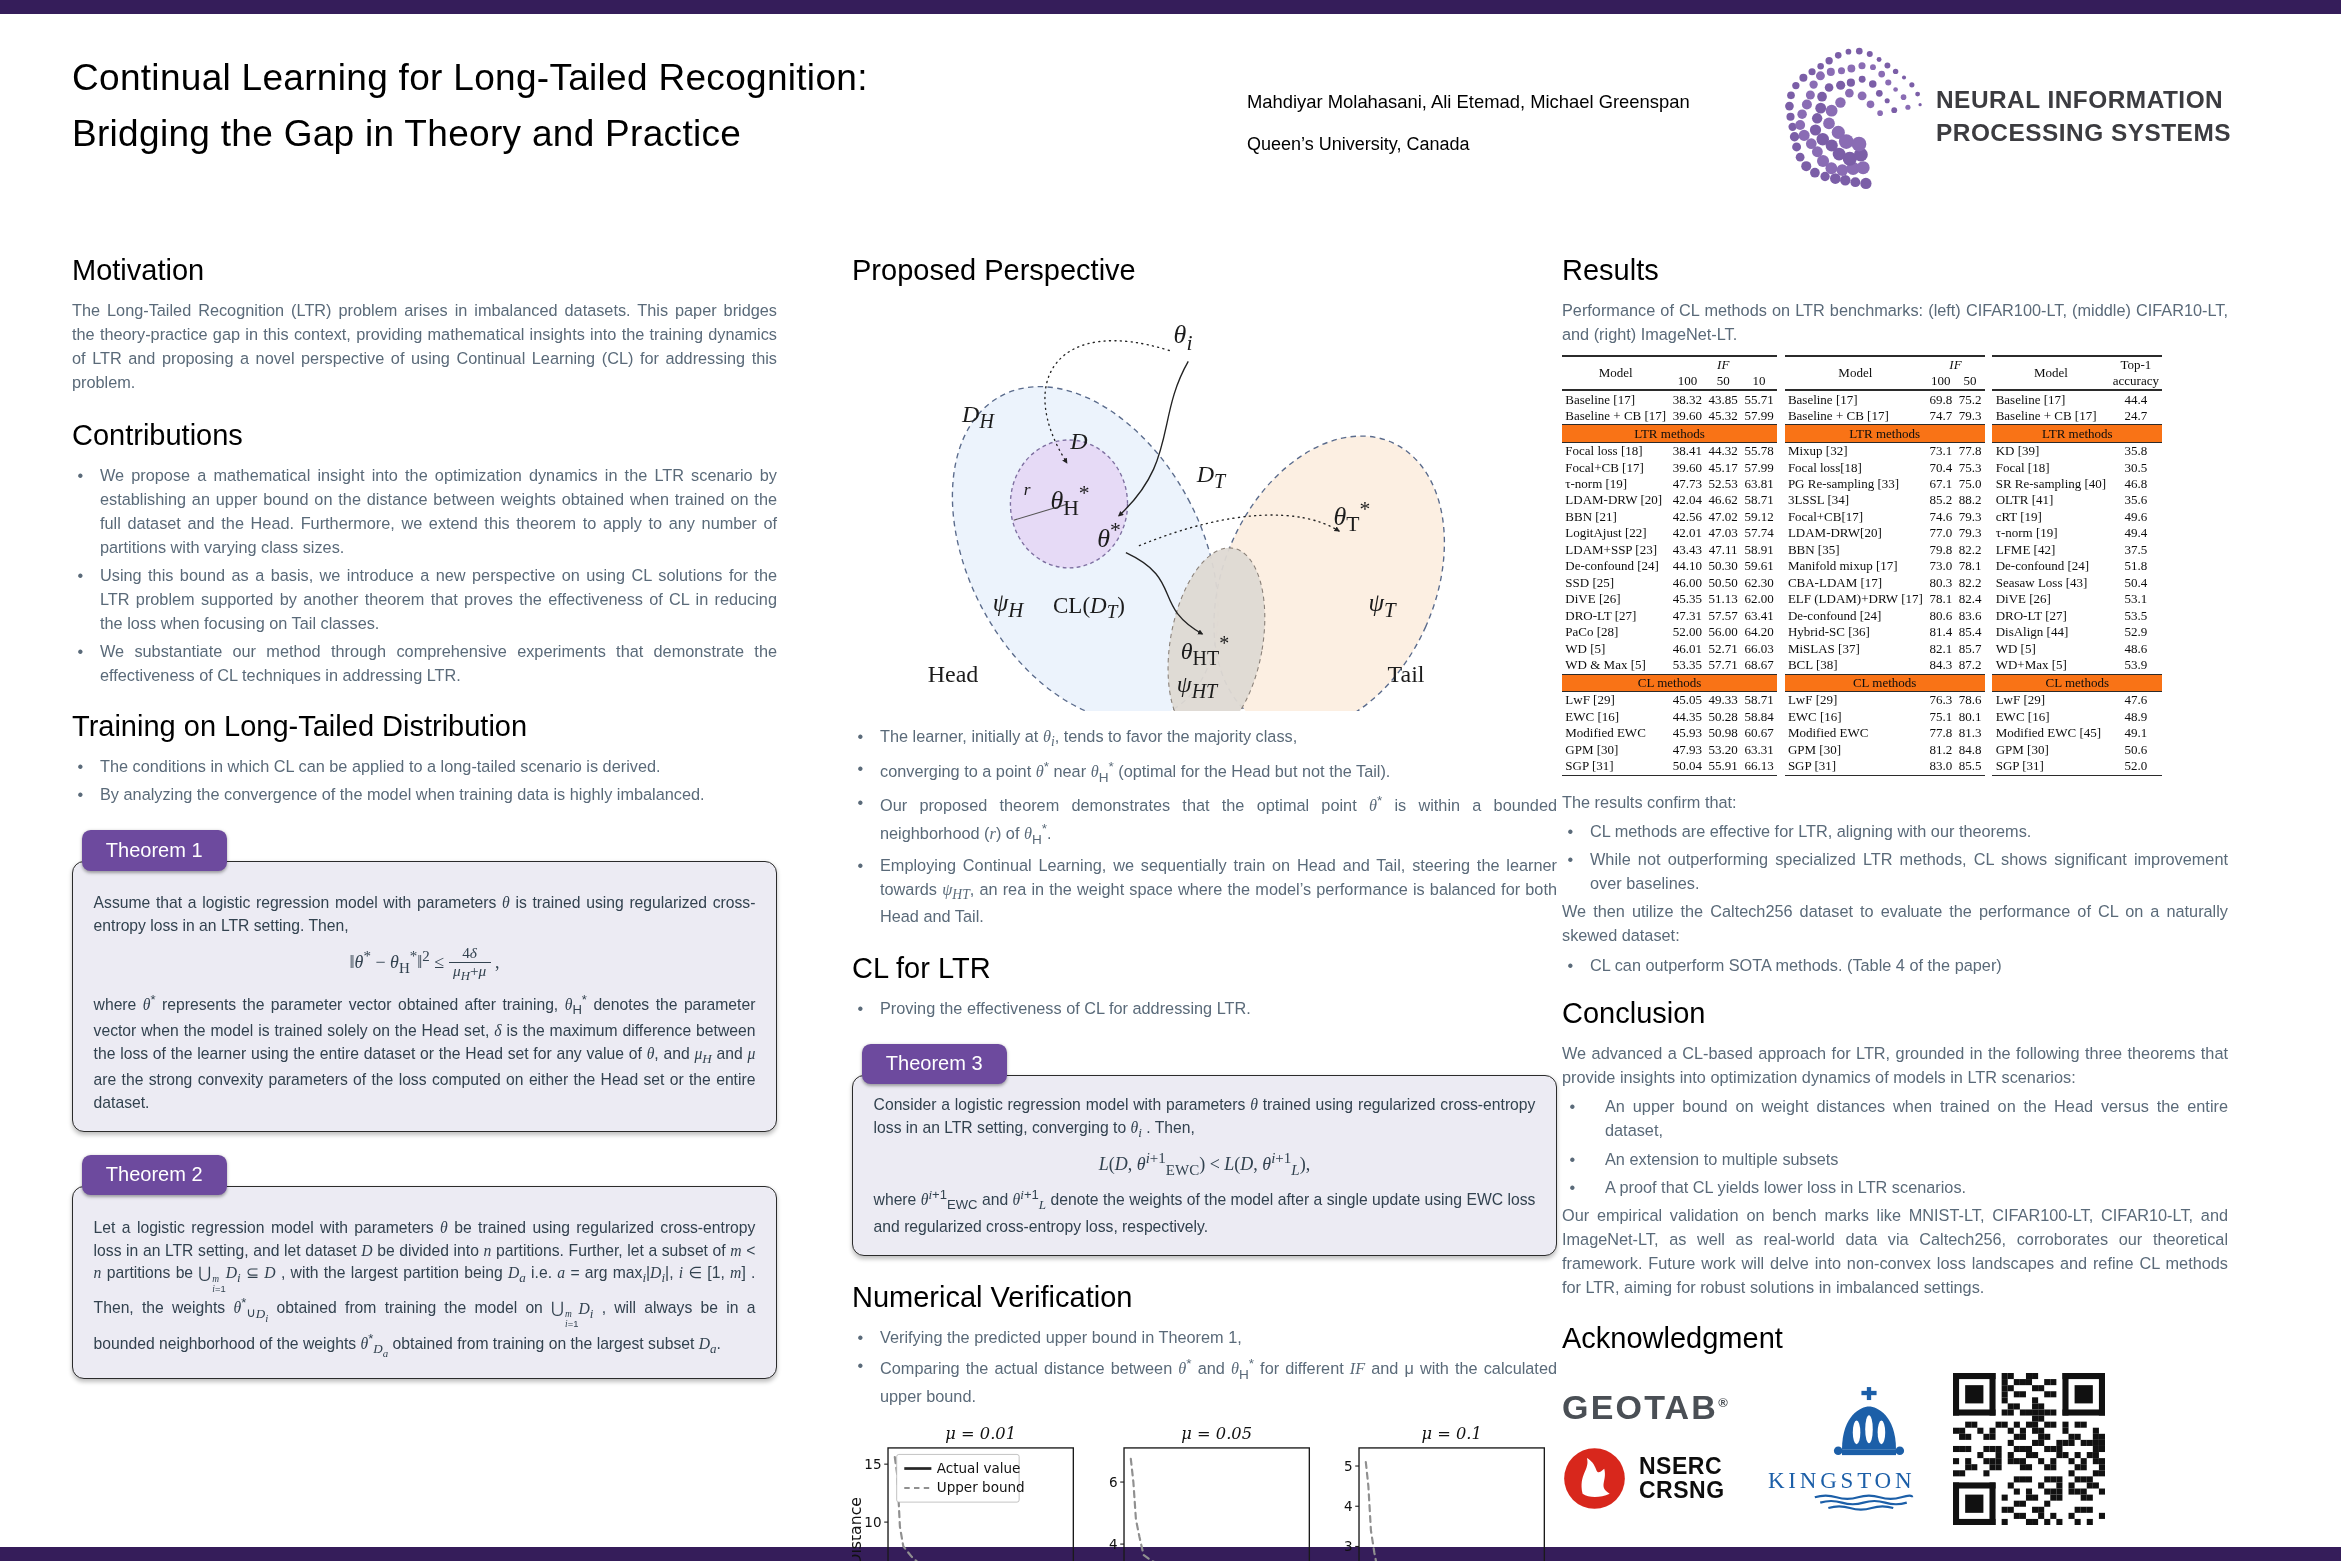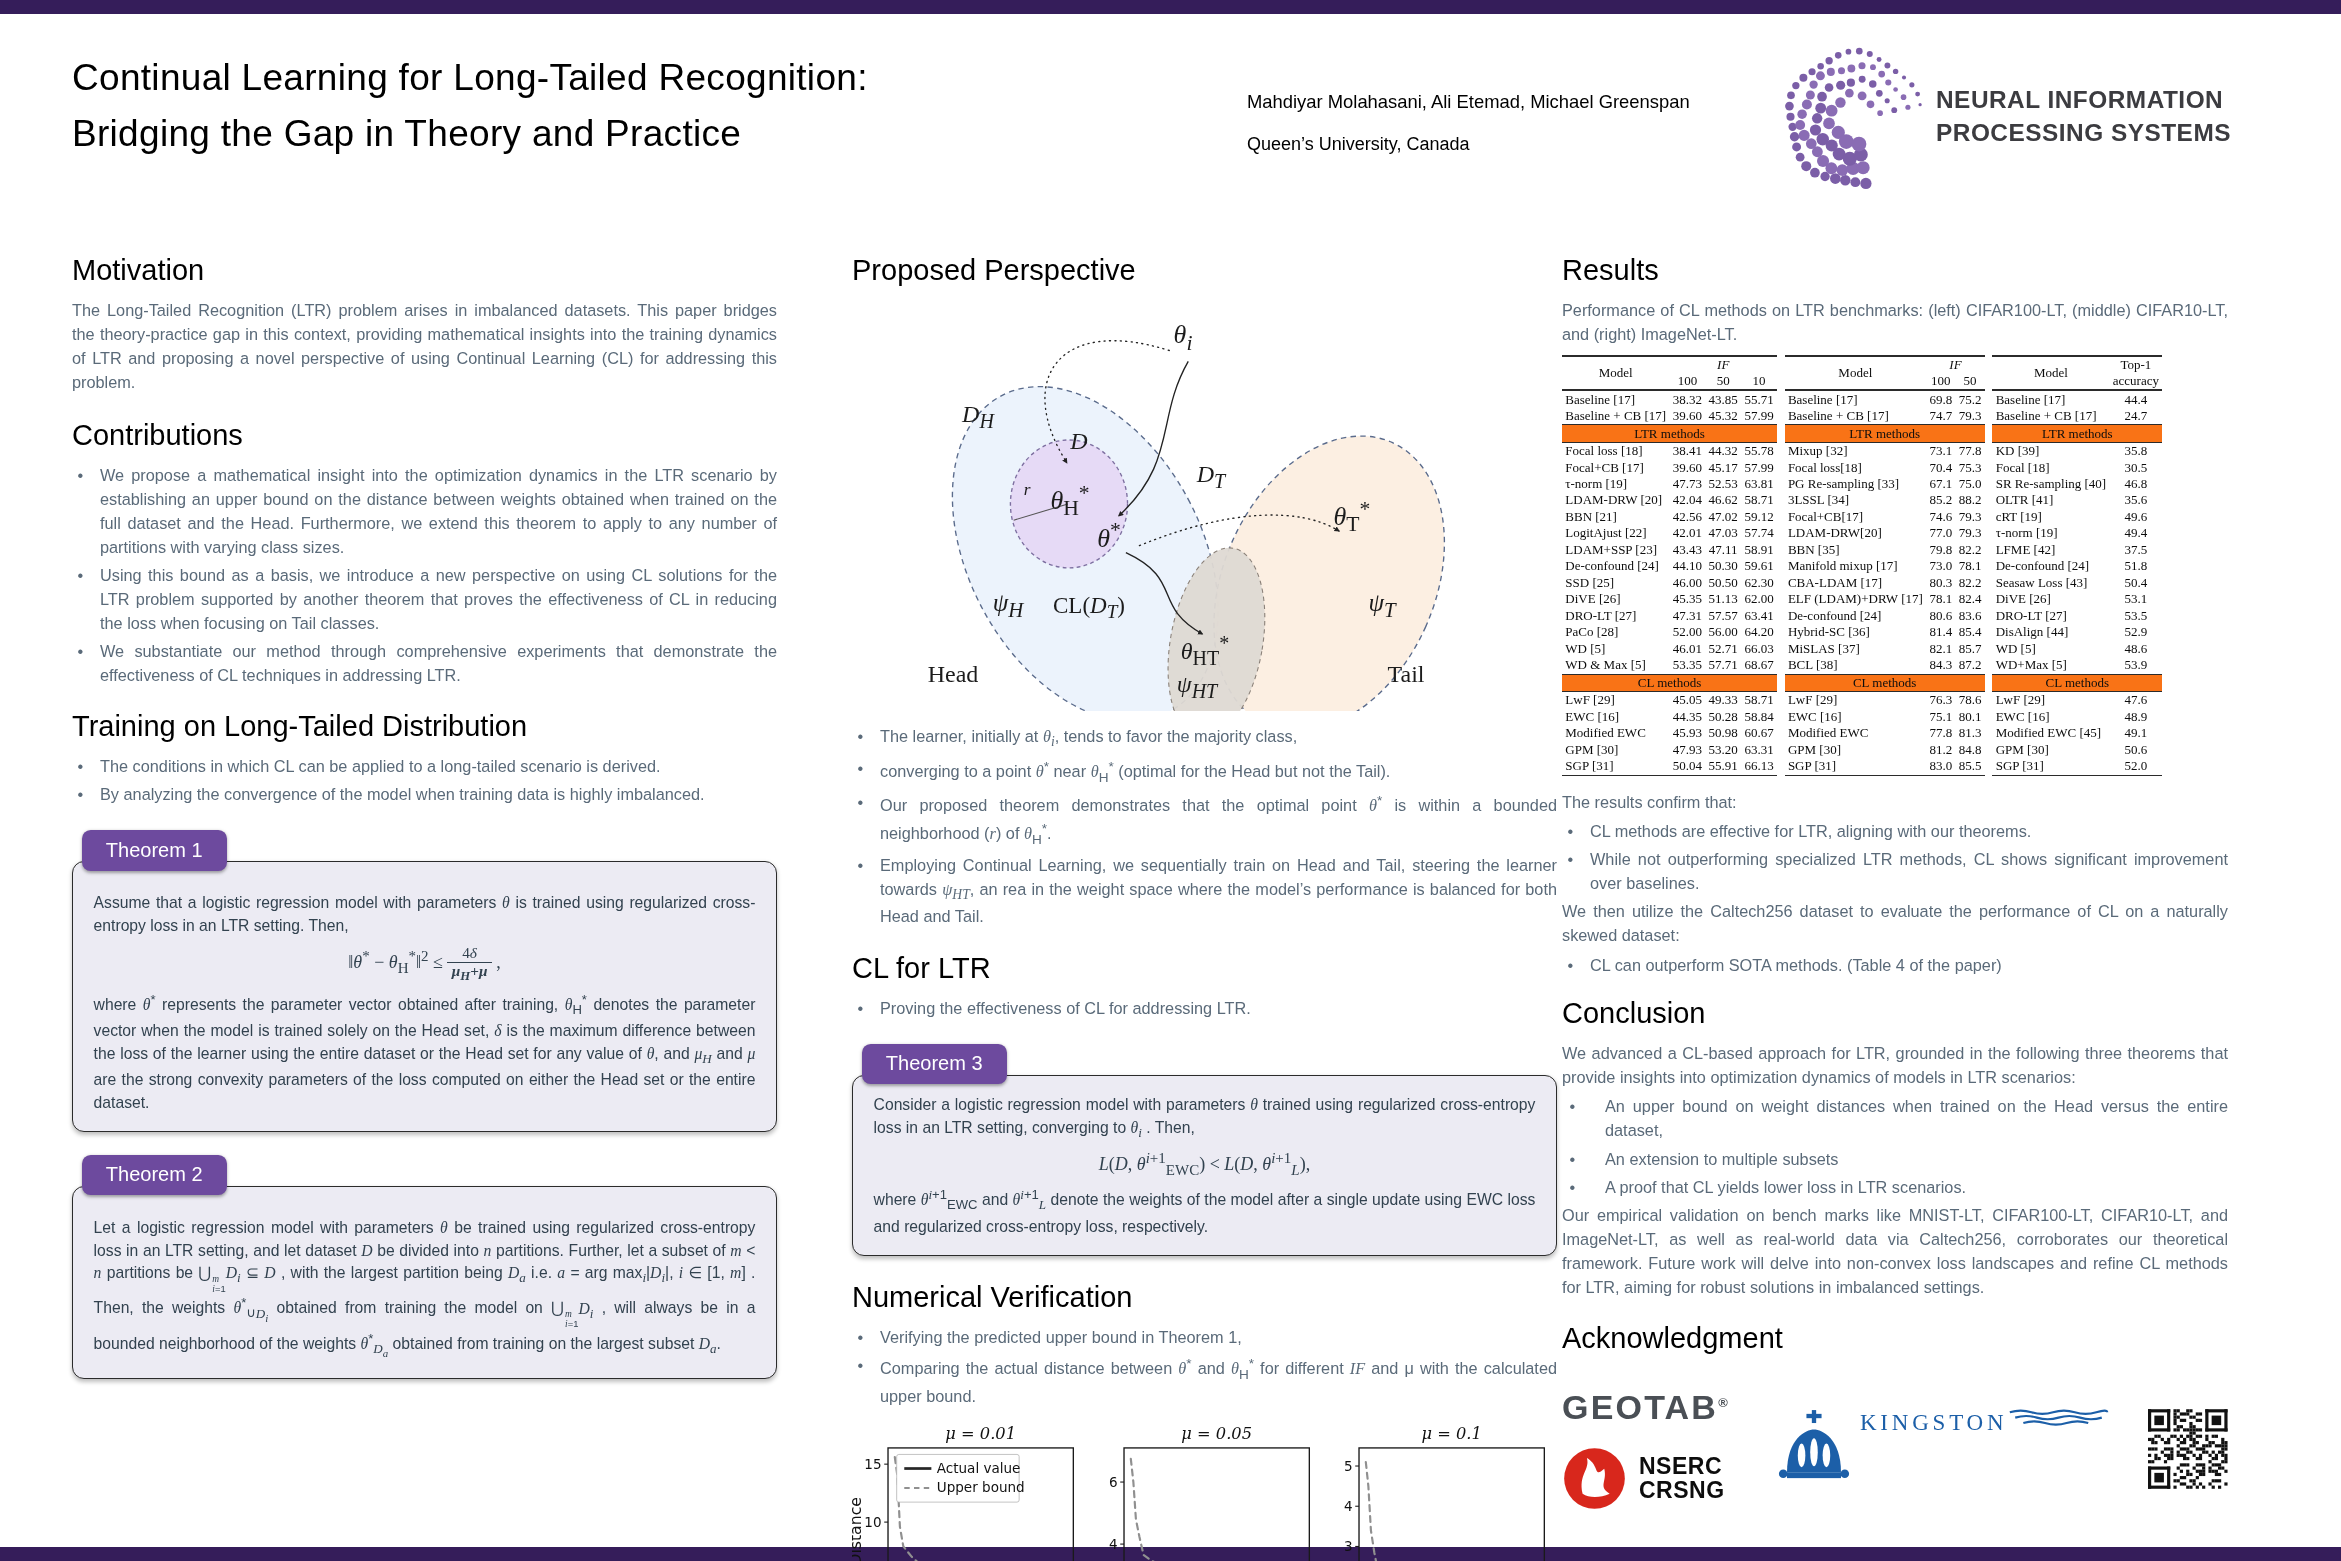--- a/index.html
+++ b/index.html
@@ -34,21 +34,21 @@
   
   .thm{position:relative;margin-top:54px;}
   .thm-tab{position:absolute;top:-31px;left:9.8px;background:#6d4a9e;color:#fff;font-size:20px;
            padding:8.7px 24px;border-radius:8.7px;z-index:2;box-shadow:0 1.6px 3.3px rgba(0,0,0,.35);}
   .thm-box{border:1.6px solid #2b2b2b;border-radius:12px;background:#ecebf3;padding:30px 20.6px 16.3px 20.6px;
            box-shadow:0 2.2px 4.3px rgba(0,0,0,.25);}
   .thm-box .t{font-size:15.7px;line-height:1.45;color:#32424f;text-align:justify;}
   .formula{font-size:18px;color:#32424f;text-align:center;margin:7.6px 0;font-family:"Liberation Serif",serif;}
   .frac{display:inline-block;vertical-align:middle;text-align:center;font-size:.85em;line-height:1.1;}
   .frac .num{display:block;border-bottom:1.1px solid #32424f;padding:0 4.3px;}
-  .frac .den{display:block;padding:0 4.3px;font-weight:bold;}
+  .frac .den{display:block;padding:0 4.3px;}
   .ss{display:inline-flex;flex-direction:column;vertical-align:-0.35em;line-height:.95;font-size:.6em;margin-left:1.1px;}
   .ss sup,.ss sub{font-size:1em;line-height:1;}
   i{font-family:"Liberation Serif",serif;}
 
   
   .diagram{position:relative;width:705px;height:412px;margin-top:3.3px;}
   .diag-label{position:absolute;transform:translate(-50%,-50%);font-family:"Liberation Serif",serif;
               color:#1c1c1c;white-space:nowrap;}
 
   
@@ -67,21 +67,21 @@
   th.groupcell{text-align:center;}
   th.modelcell{text-align:center;vertical-align:middle;}
 
   
   .logos{display:flex;align-items:center;gap:38px;margin-top:18.4px;}
   .geo-nserc{display:flex;flex-direction:column;gap:18.4px;}
   .geotab{font-size:34px;font-weight:700;color:#4a4f55;letter-spacing:2.2px;font-family:"Liberation Sans",sans-serif;}
   .geotab sup{font-size:13px;}
   .nserc{display:flex;align-items:center;gap:12px;}
   .nserc-text{font-size:23px;font-weight:800;line-height:1.05;color:#0d0d0d;letter-spacing:0.5px;}
-  .kingston{display:flex;flex-direction:row;align-items:flex-start;}
+  .kingston{display:flex;flex-direction:column;align-items:flex-end;}
   .kingston-name{font-family:"Liberation Serif",serif;font-size:23px;color:#1c5fa8;letter-spacing:3.8px;margin-top:1.1px;}
 </style>
 </head>
 <body>
 
 <div class="poster">
   <div class="bar top"></div>
   <div class="bar bottom"></div>
 
   <div class="title">

